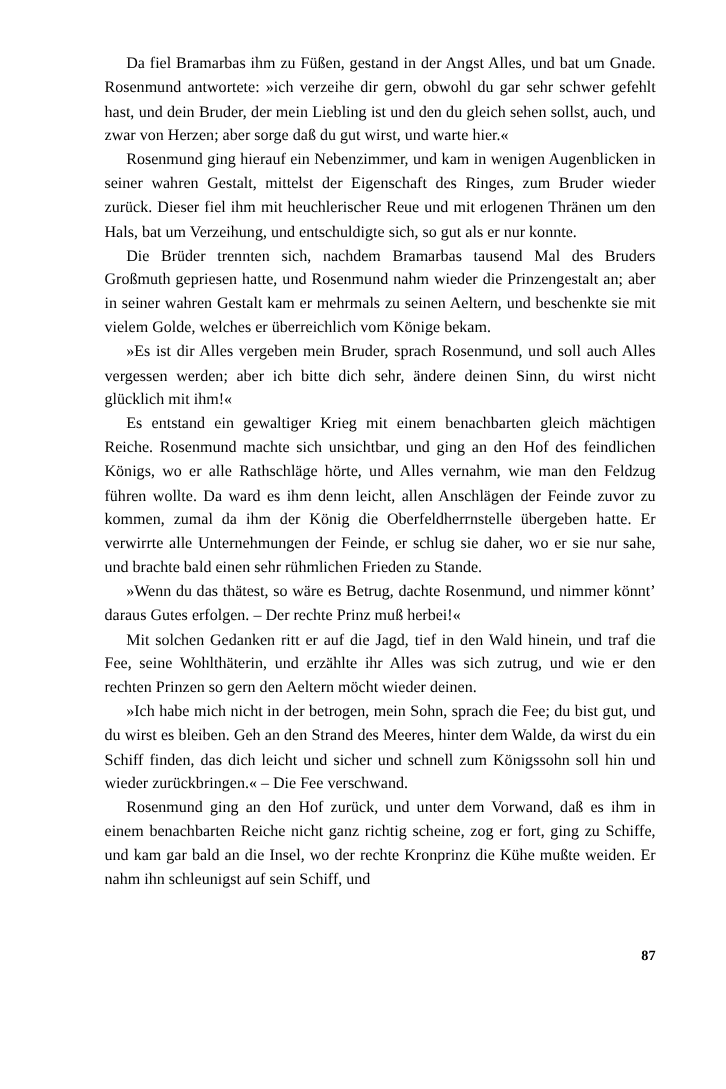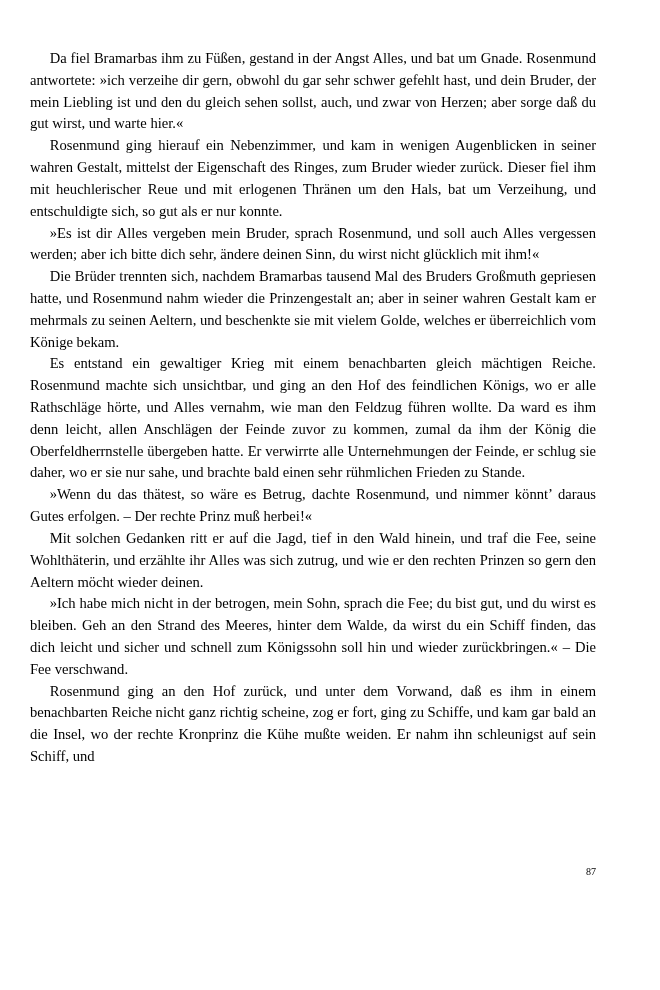--- a/index.html
+++ b/index.html
@@ -15,50 +15,51 @@
     position: relative;
     overflow: hidden;
   }
   .page {
     position: absolute;
     left: 0;
     top: 0;
     width: 660px;
     height: 925px;
     box-sizing: border-box;
-    padding: 48px 64px 40px 30px;
+    padding: 48px 64px 40px 95px;
   }
   .body-text {
     font-size: 14.6px;
     line-height: 1.495;
     text-align: justify;
     text-justify: inter-word;
     hyphens: manual;
   }
   .body-text p {
     margin: 0;
     text-indent: 1.35em;
   }
   .page-number {
     position: absolute;
     right: 64px;
     bottom: 48px;
-    font-size: 10px;
+    font-size: 13px;
     font-family: "Liberation Serif", serif;
+    font-weight: bold;
   }
 </style>
 </head>
 <body>
 
 <div class="page">
   <div class="body-text">
     <p>Da fiel Bramarbas ihm zu Füßen, gestand in der Angst Alles, und bat um Gnade. Rosenmund antwortete: »ich verzeihe dir gern, obwohl du gar sehr schwer gefehlt hast, und dein Bruder, der mein Liebling ist und den du gleich sehen sollst, auch, und zwar von Herzen; aber sorge daß du gut wirst, und warte hier.«</p>
     <p>Rosenmund ging hierauf ein Nebenzimmer, und kam in wenigen Augenblicken in seiner wahren Gestalt, mittelst der Eigenschaft des Ringes, zum Bruder wieder zurück. Dieser fiel ihm mit heuchlerischer Reue und mit erlogenen Thränen um den Hals, bat um Verzeihung, und entschuldigte sich, so gut als er nur konnte.</p>
+    <p>Die Brüder trennten sich, nachdem Bramarbas tausend Mal des Bruders Großmuth gepriesen hatte, und Rosenmund nahm wieder die Prinzengestalt an; aber in seiner wahren Gestalt kam er mehrmals zu seinen Aeltern, und beschenkte sie mit vielem Golde, welches er überreichlich vom Könige bekam.</p>
     <p>»Es ist dir Alles vergeben mein Bruder, sprach Rosenmund, und soll auch Alles vergessen werden; aber ich bitte dich sehr, ändere deinen Sinn, du wirst nicht glücklich mit ihm!«</p>
-    <p>Die Brüder trennten sich, nachdem Bramarbas tausend Mal des Bruders Großmuth gepriesen hatte, und Rosenmund nahm wieder die Prinzengestalt an; aber in seiner wahren Gestalt kam er mehrmals zu seinen Aeltern, und beschenkte sie mit vielem Golde, welches er überreichlich vom Könige bekam.</p>
     <p>Es entstand ein gewaltiger Krieg mit einem benachbarten gleich mächtigen Reiche. Rosenmund machte sich unsichtbar, und ging an den Hof des feindlichen Königs, wo er alle Rathschläge hörte, und Alles vernahm, wie man den Feldzug führen wollte. Da ward es ihm denn leicht, allen Anschlägen der Feinde zuvor zu kommen, zumal da ihm der König die Oberfeldherrnstelle übergeben hatte. Er verwirrte alle Unternehmungen der Feinde, er schlug sie daher, wo er sie nur sahe, und brachte bald einen sehr rühmlichen Frieden zu Stande.</p>
     <p>»Wenn du das thätest, so wäre es Betrug, dachte Rosenmund, und nimmer könnt’ daraus Gutes erfolgen. – Der rechte Prinz muß herbei!«</p>
     <p>Mit solchen Gedanken ritt er auf die Jagd, tief in den Wald hinein, und traf die Fee, seine Wohlthäterin, und erzählte ihr Alles was sich zutrug, und wie er den rechten Prinzen so gern den Aeltern möcht wieder deinen.</p>
     <p>»Ich habe mich nicht in der betrogen, mein Sohn, sprach die Fee; du bist gut, und du wirst es bleiben. Geh an den Strand des Meeres, hinter dem Walde, da wirst du ein Schiff finden, das dich leicht und sicher und schnell zum Königssohn soll hin und wieder zurückbringen.« – Die Fee verschwand.</p>
     <p>Rosenmund ging an den Hof zurück, und unter dem Vorwand, daß es ihm in einem benachbarten Reiche nicht ganz richtig scheine, zog er fort, ging zu Schiffe, und kam gar bald an die Insel, wo der rechte Kronprinz die Kühe mußte weiden. Er nahm ihn schleunigst auf sein Schiff, und</p>
   </div>
   <div class="page-number">87</div>
 </div>
 
 </body></html>

